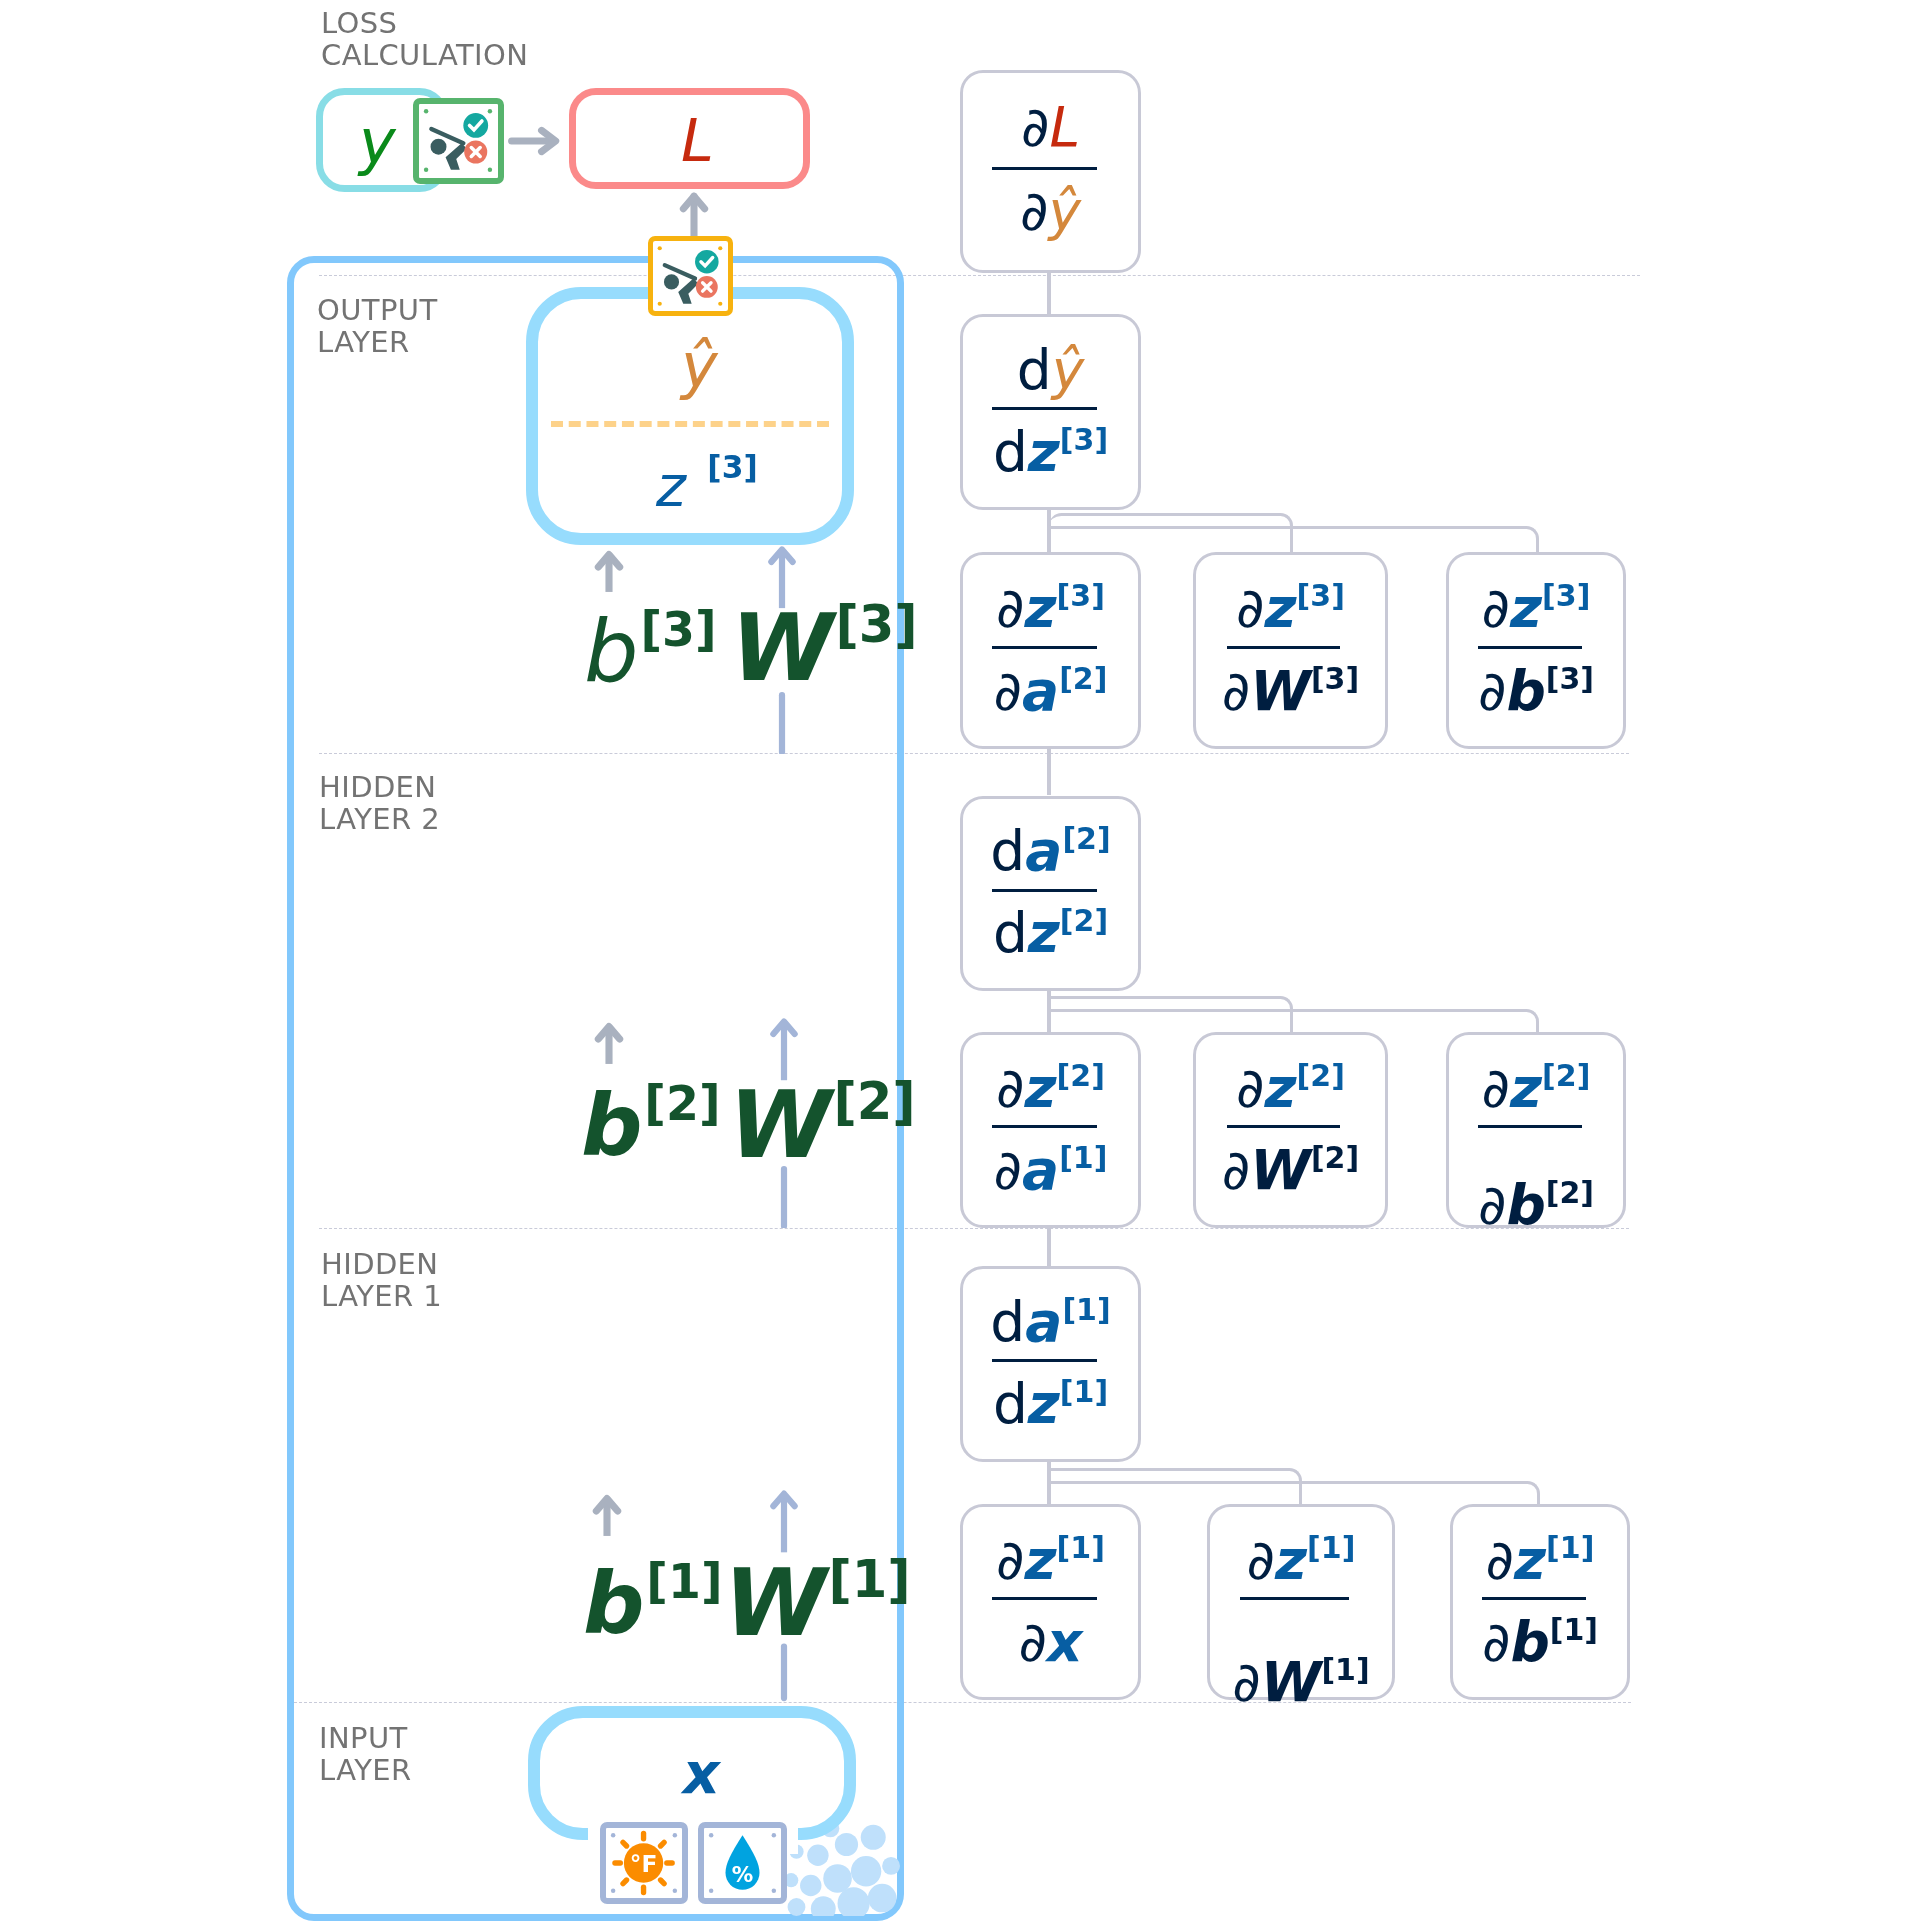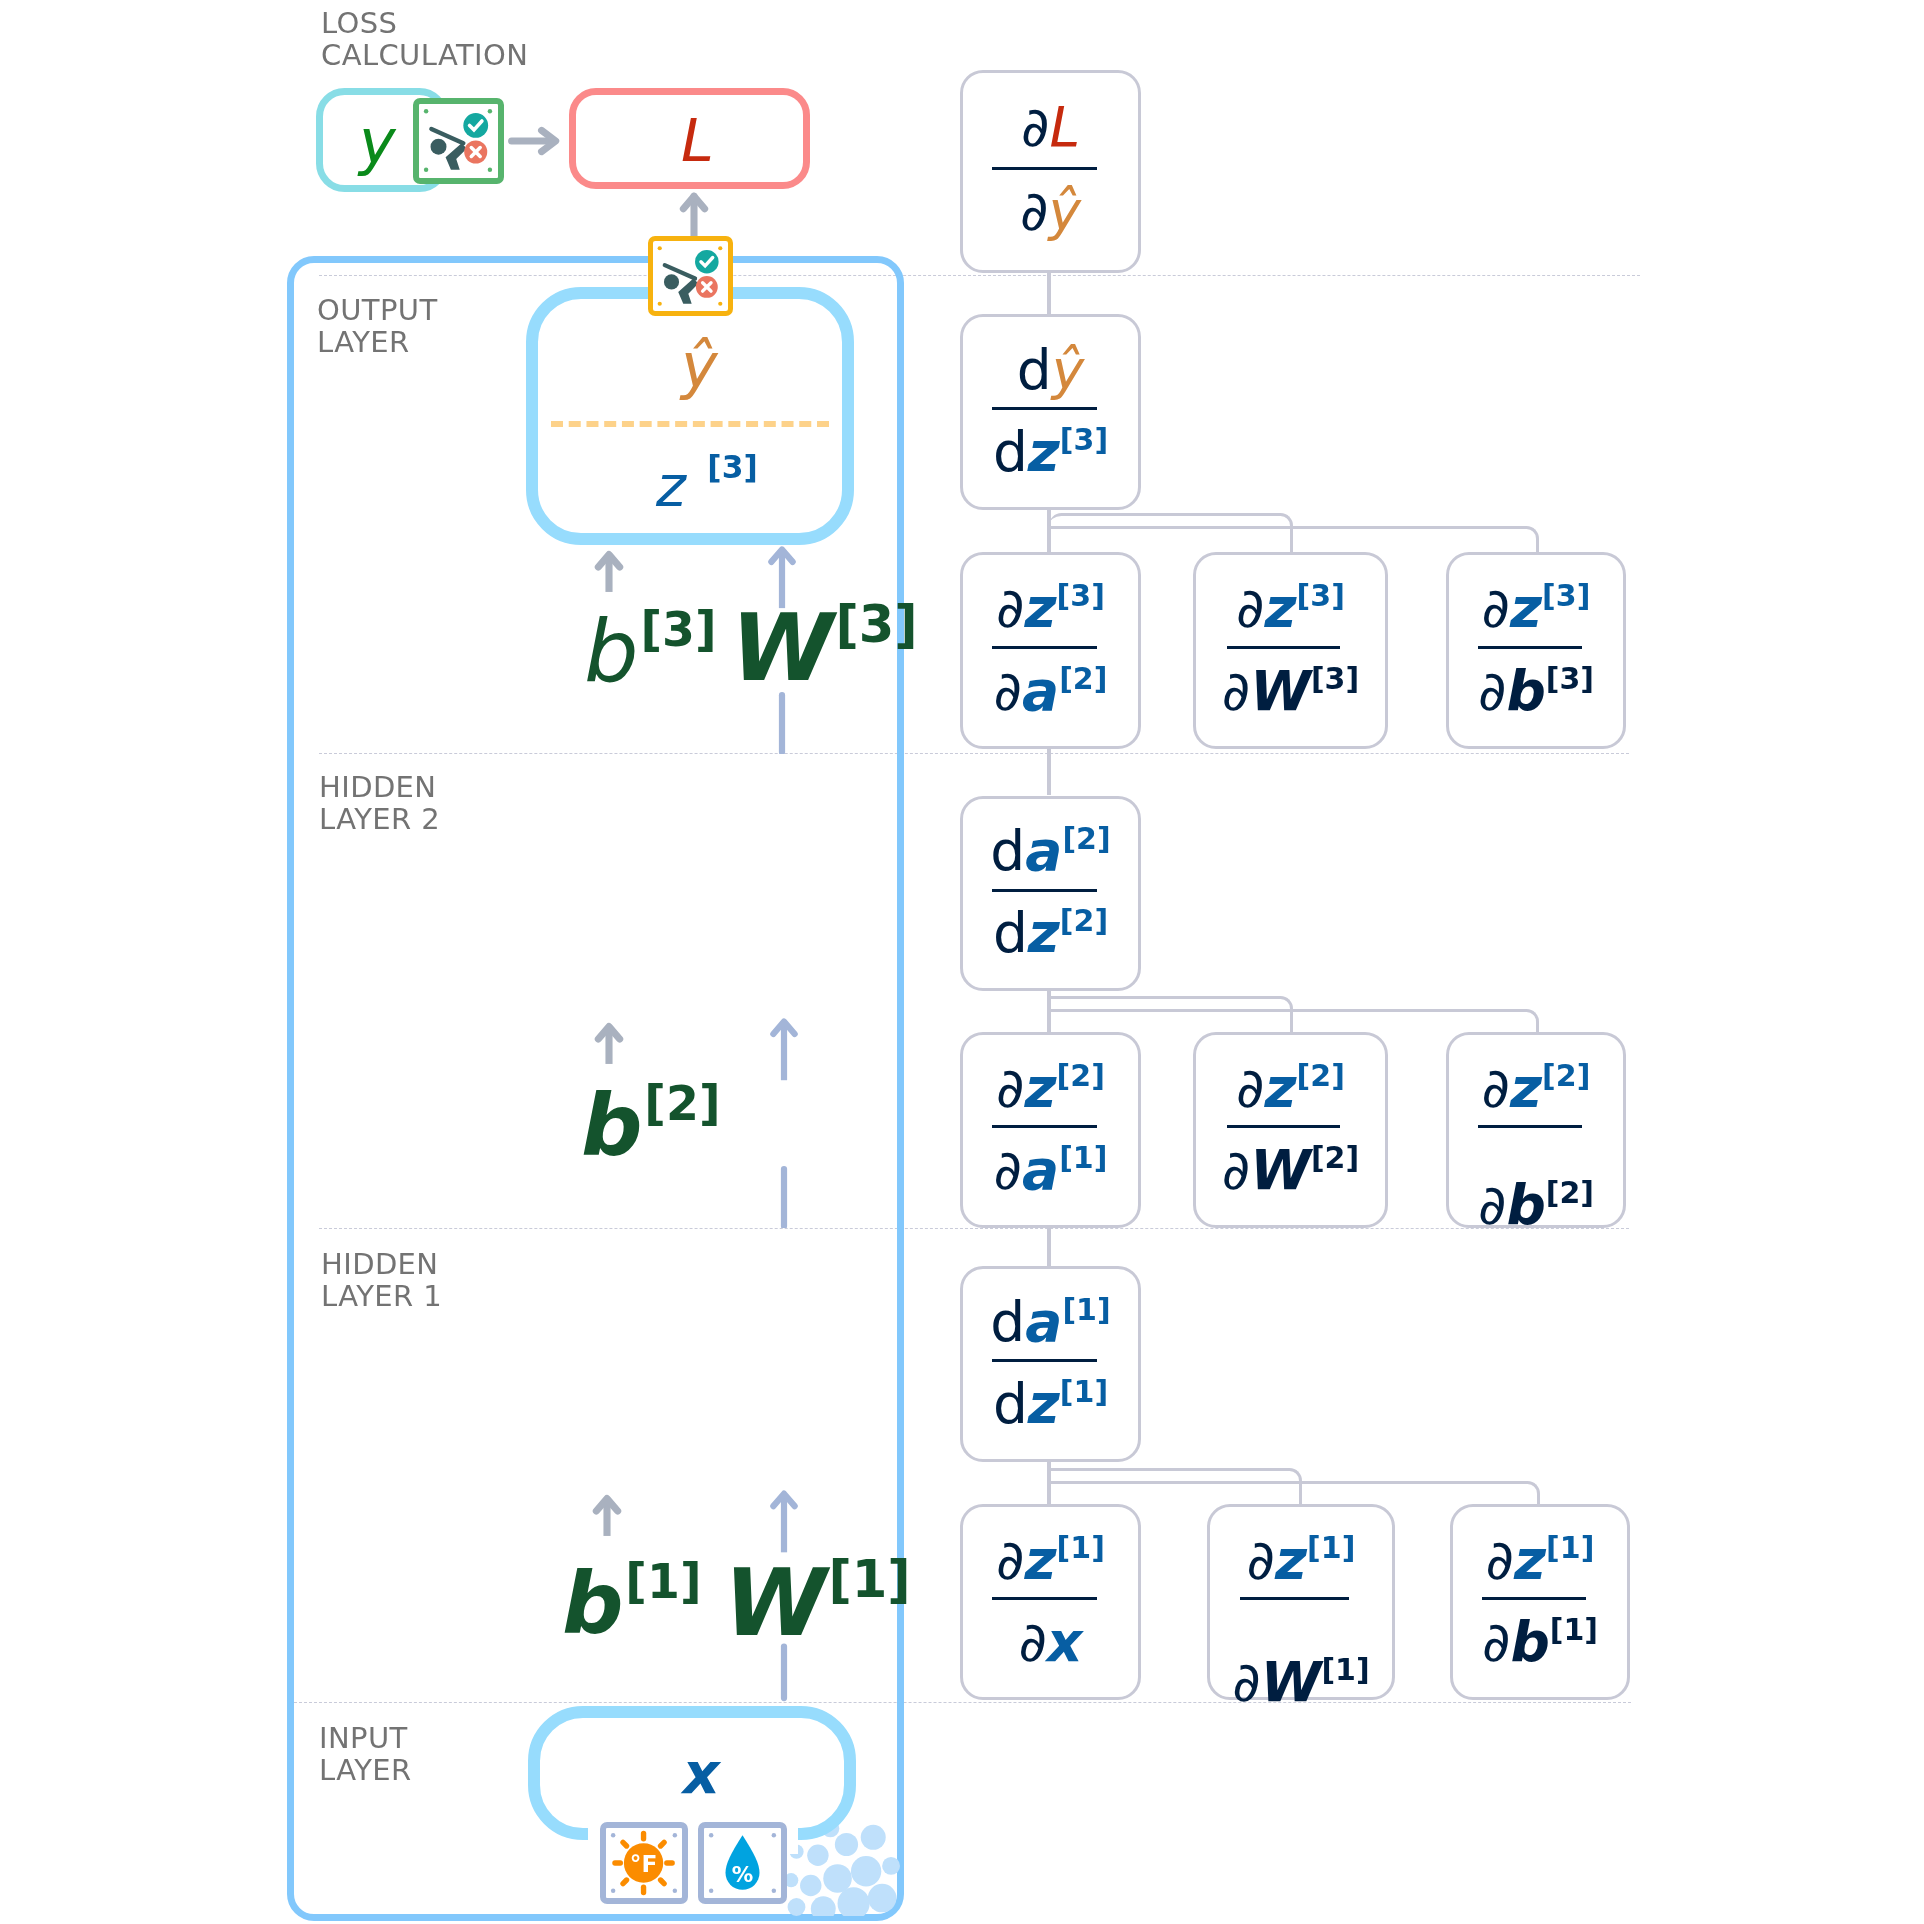--- a/index.html
+++ b/index.html
@@ -133,31 +133,32 @@
   <svg class="abs" style="left:593px;top:1021px;" width="32" height="45" viewBox="0 0 36 50">
     <line x1="18" y1="6" x2="18" y2="48" stroke="#a9b1bf" stroke-width="8"></line>
     <polyline points="6,20 18,6 30,20" fill="none" stroke="#a9b1bf" stroke-width="8" stroke-linecap="round" stroke-linejoin="round"></polyline>
   </svg>
   <svg class="abs" style="left:768px;top:1016px;" width="32" height="212" viewBox="0 0 36 238">
     <line x1="18" y1="6" x2="18" y2="72" stroke="#a3b5d8" stroke-width="7"></line>
     <line x1="18" y1="172" x2="18" y2="236" stroke="#a3b5d8" stroke-width="7" stroke-linecap="round"></line>
     <polyline points="6,20 18,6 30,20" fill="none" stroke="#a3b5d8" stroke-width="7" stroke-linecap="round" stroke-linejoin="round"></polyline>
   </svg>
   <span class="math navy bold" style="left:581px;top:1080px;font-size:86px;"><span>b</span><span class="sup" style="vertical-align:0.75em;">[2]</span></span>
+  <span class="math navy bold" style="left:729px;top:1076px;font-size:93px;"><span>W</span><span class="sup" style="vertical-align:0.75em;">[2]</span></span>
 
   <svg class="abs" style="left:591px;top:1493px;" width="32" height="45" viewBox="0 0 36 50">
     <line x1="18" y1="6" x2="18" y2="48" stroke="#a9b1bf" stroke-width="8"></line>
     <polyline points="6,20 18,6 30,20" fill="none" stroke="#a9b1bf" stroke-width="8" stroke-linecap="round" stroke-linejoin="round"></polyline>
   </svg>
   <svg class="abs" style="left:768px;top:1488px;" width="32" height="214" viewBox="0 0 36 240">
     <line x1="18" y1="6" x2="18" y2="72" stroke="#a3b5d8" stroke-width="7"></line>
     <line x1="18" y1="178" x2="18" y2="236" stroke="#a3b5d8" stroke-width="7" stroke-linecap="round"></line>
     <polyline points="6,20 18,6 30,20" fill="none" stroke="#a3b5d8" stroke-width="7" stroke-linecap="round" stroke-linejoin="round"></polyline>
   </svg>
-  <span class="math navy bold" style="left:562px;top:1558px;font-size:86px;"><span>b</span><span class="sup" style="vertical-align:0.75em;">[1]</span></span>
+  <span class="math navy bold" style="left:583px;top:1558px;font-size:86px;"><span>b</span><span class="sup" style="vertical-align:0.75em;">[1]</span></span>
   <span class="math navy bold" style="left:724px;top:1554px;font-size:93px;"><span>W</span><span class="sup" style="vertical-align:0.75em;">[1]</span></span>
 
   <div class="node" style="left:528px;top:1706px;width:328px;height:134px;border-bottom-color:#97dcfd;">
     <span class="math blue bold" style="left:143px;top:27px;font-size:57px;">x</span>
   </div>
   <div class="abs" style="left:588px;top:1818px;width:210px;height:36px;background:#fff;"></div>
   <div class="iconbox" style="left:600px;top:1822px;width:88px;height:82px;border:6.2px solid #a3b5d8;border-radius:7.1px;">
     <svg width="76" height="70" viewBox="0 0 85 78">
       <circle cx="8" cy="8" r="2.5" fill="#a3b5d8"></circle>
         <circle cx="77" cy="8" r="2.5" fill="#a3b5d8"></circle>

